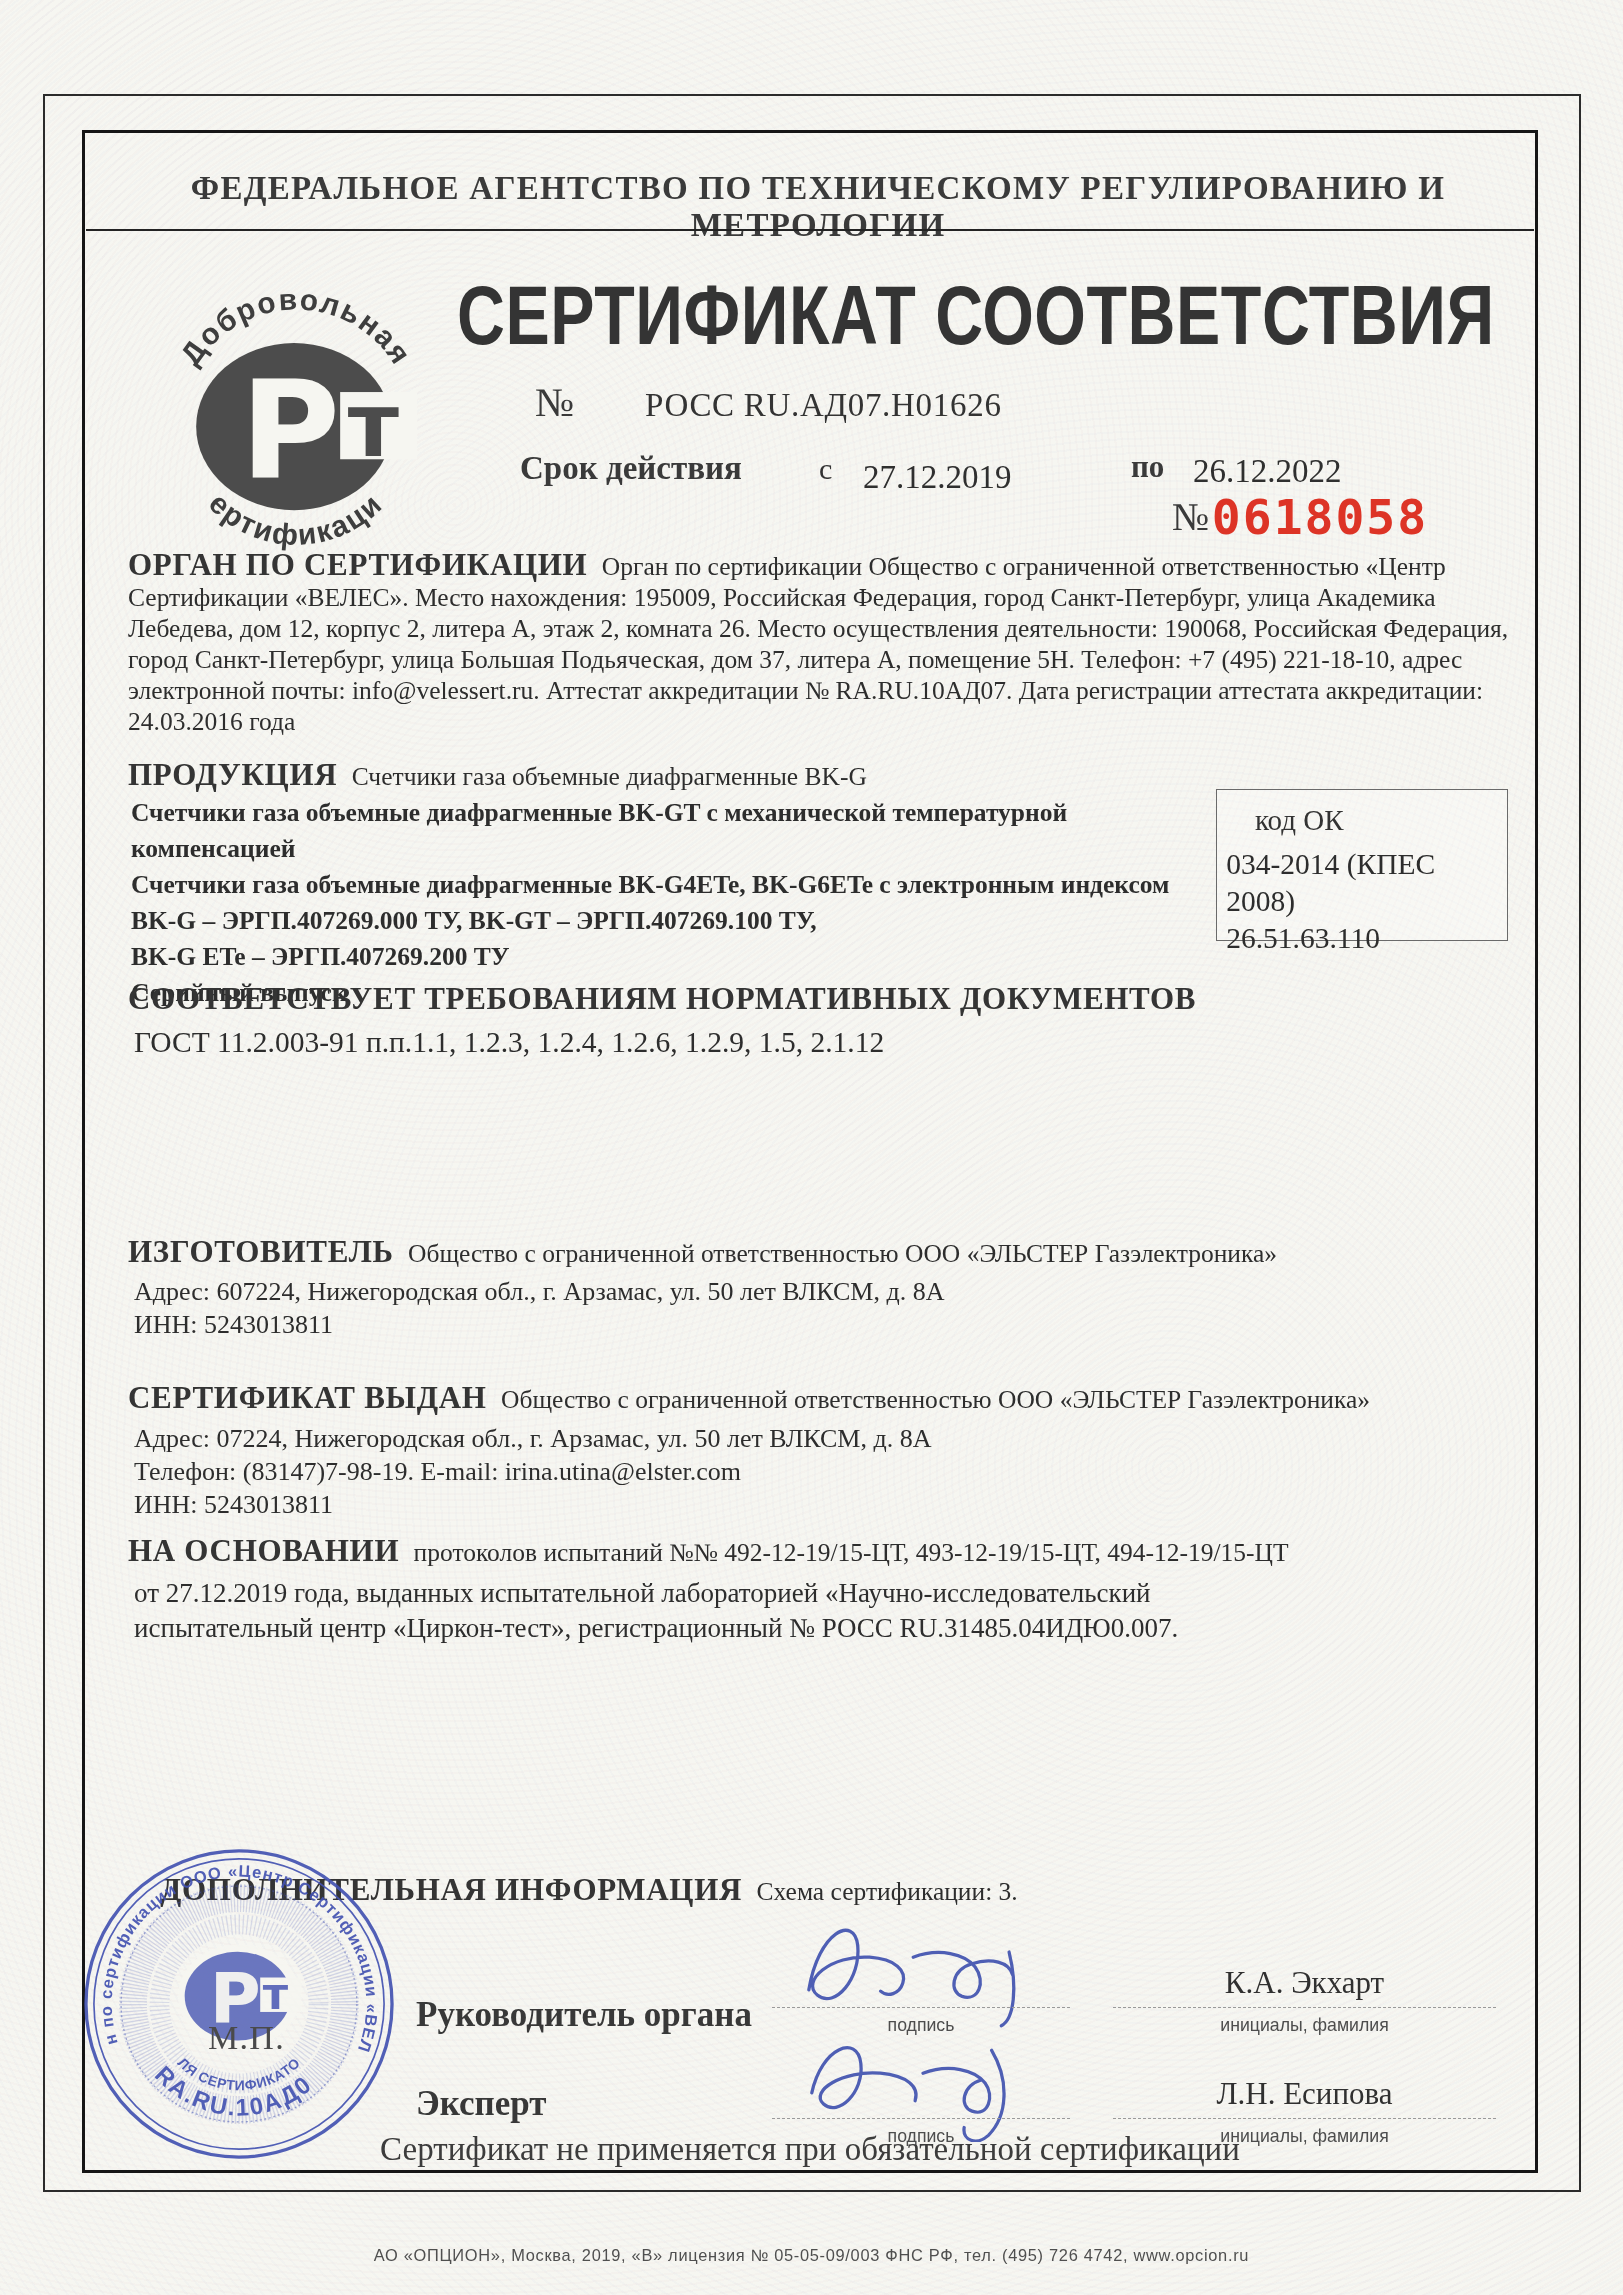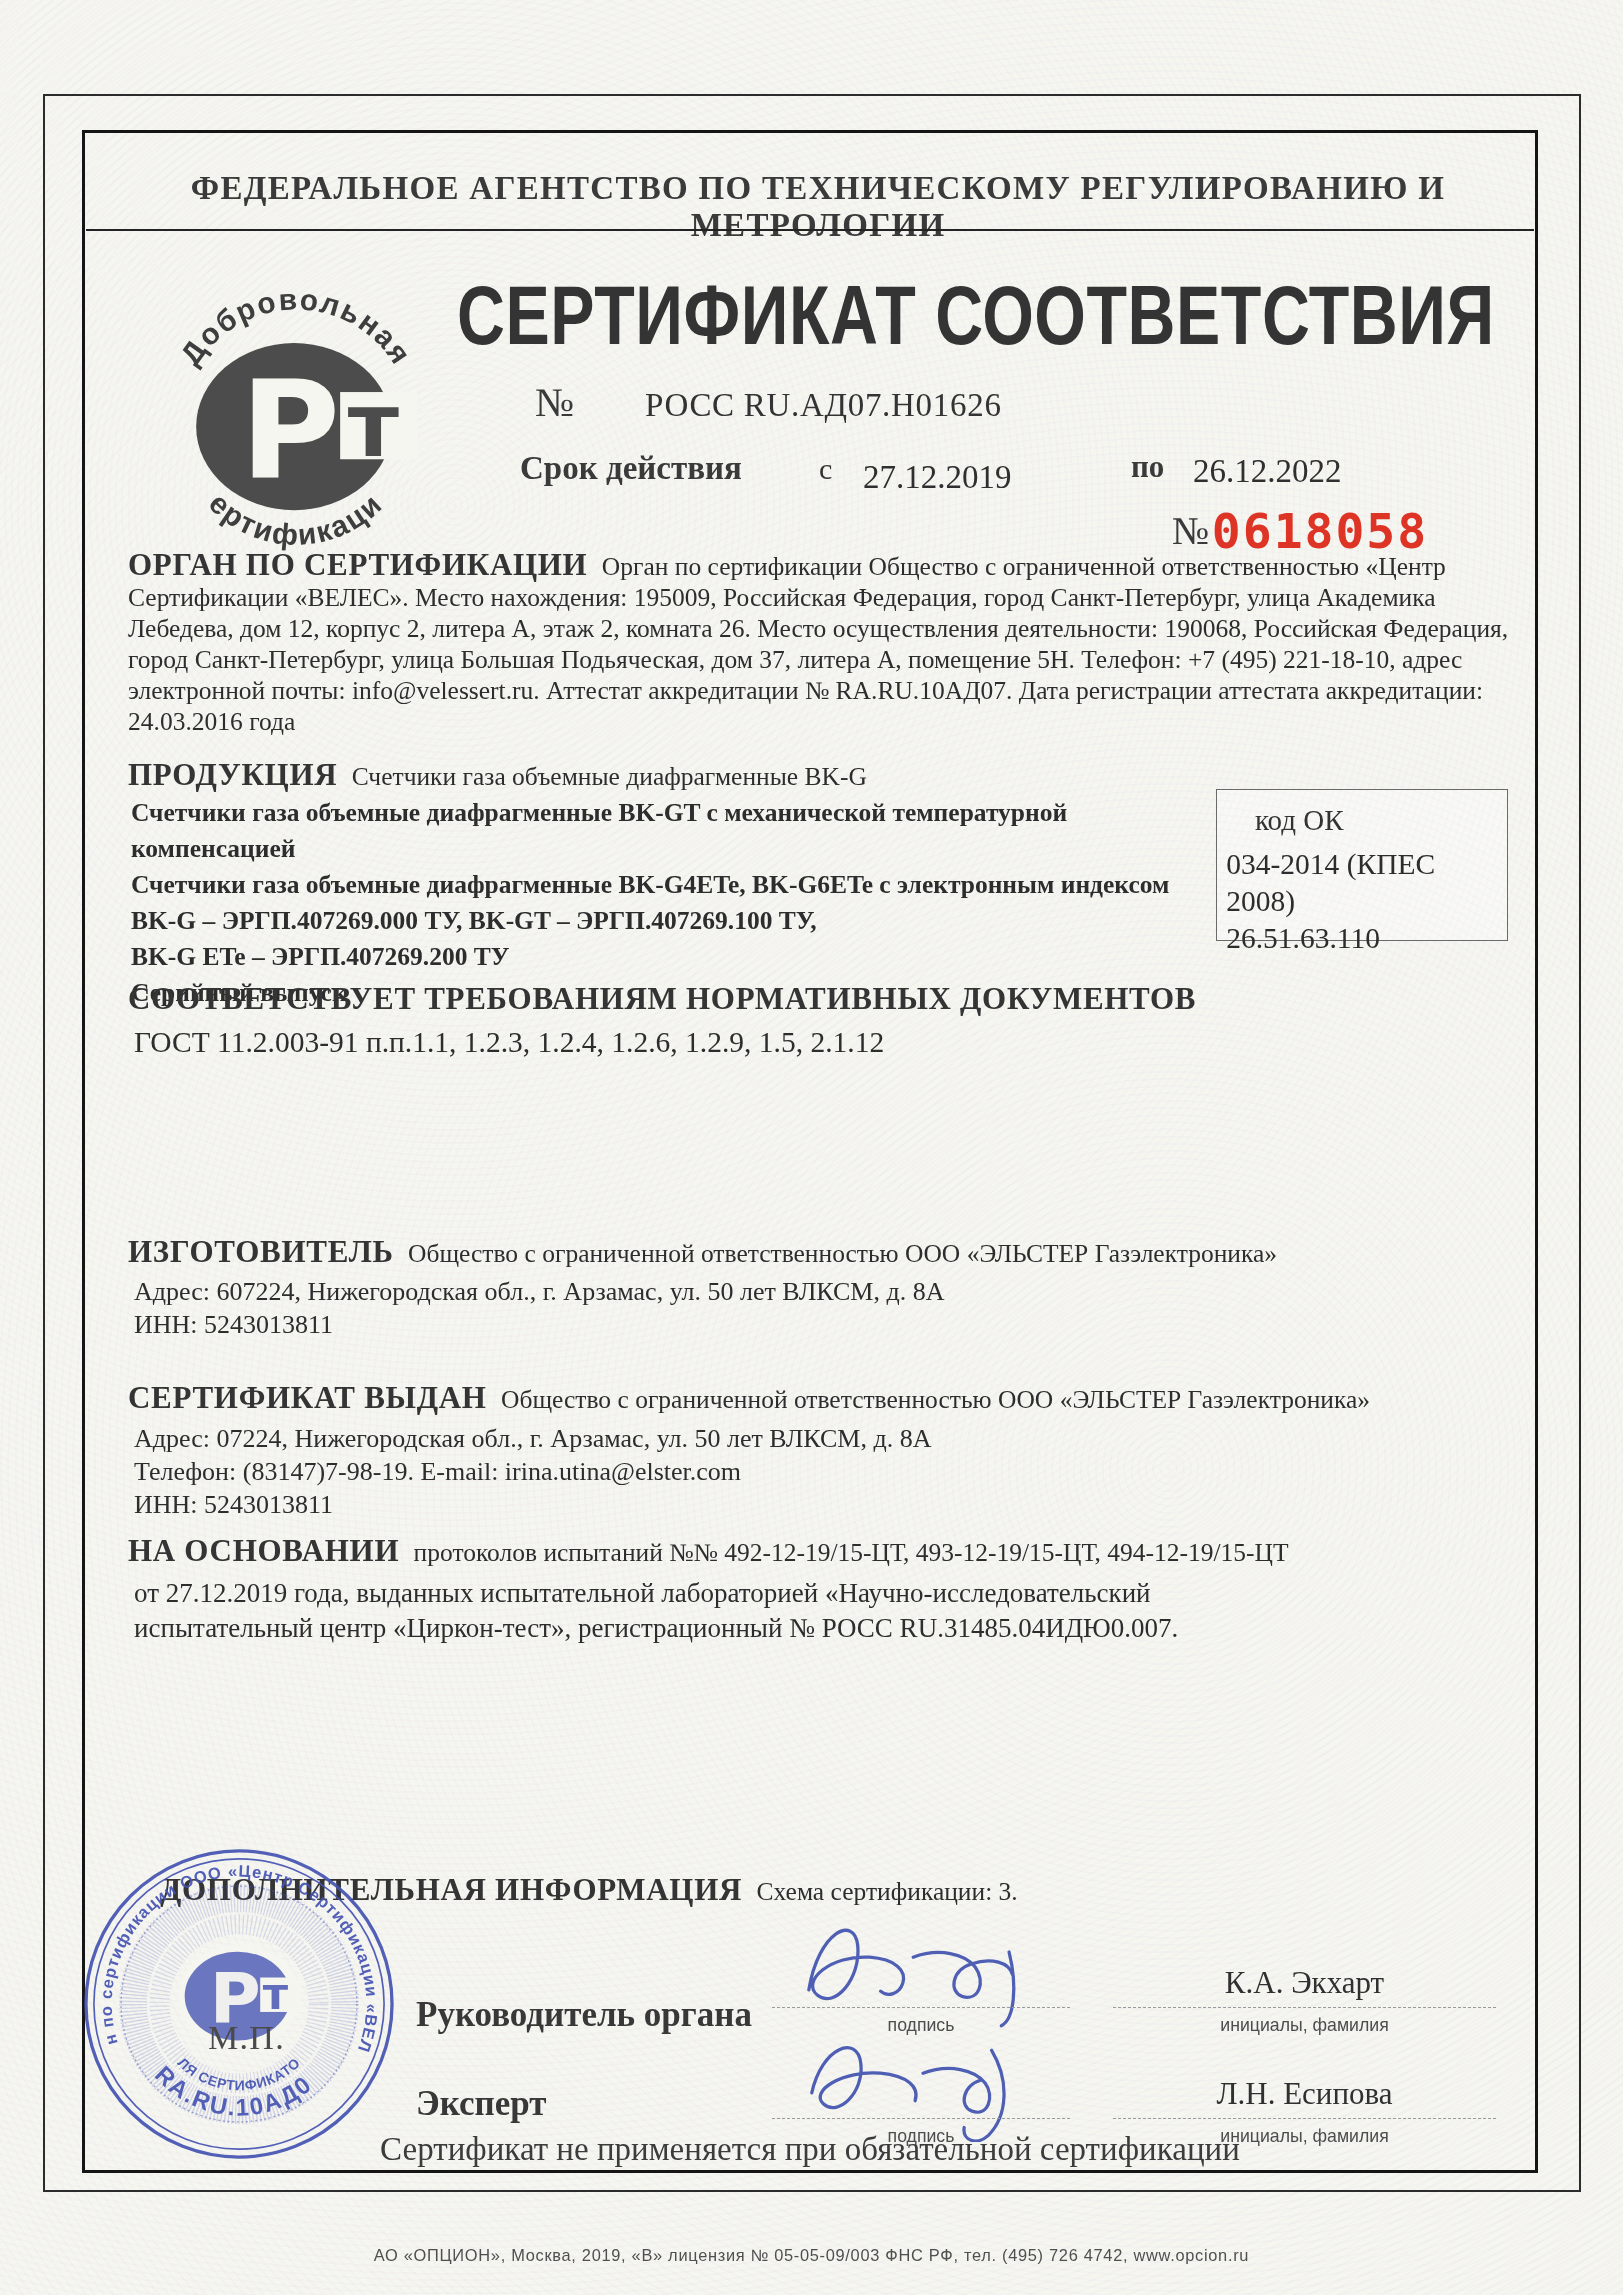--- a/index.html
+++ b/index.html
@@ -28,21 +28,21 @@
 
   .num-label { left:535px; top:378px; font-size:41px; color:#3a3a3a; }
   .num-value { left:645px; top:387px; font-size:33px; color:#333; letter-spacing:0.7px; }
 
   .validity-label { left:520px; top:450px; font-size:33px; font-weight:bold; color:#3a3a3a; }
   .validity-from-label { left:819px; top:452px; font-size:30px; color:#333; }
   .validity-from { left:863px; top:459px; font-size:33px; color:#2f2f2f; }
   .validity-to-label { left:1131px; top:449px; font-size:31px; font-weight:bold; color:#3a3a3a; }
   .validity-to { left:1193px; top:453px; font-size:33px; color:#2f2f2f; }
 
-  .serial-wrap { left:1172px; top:503px; white-space:nowrap; }
+  .serial-wrap { left:1172px; top:489px; white-space:nowrap; }
   .serial-label { font-size:39px; color:#3a3a3a; }
   .serial-value { font-family:"DejaVu Sans Mono", monospace; font-size:48px; font-weight:bold;
                   color:#dd3426; letter-spacing:2px; vertical-align:-3.9px; }
 
   .para { font-size:25.5px; line-height:31px; color:#2d2d2d; }
   .slabel { font-size:31px; font-weight:bold; letter-spacing:0.7px; color:#343434; margin-right:14.4px; }
   [data-bind-lines] { white-space:pre-line; }
 
   .sec-organ { left:128px; top:549px; width:1404px; }
   .sec-product-first { left:128px; top:759px; width:1087px; }

